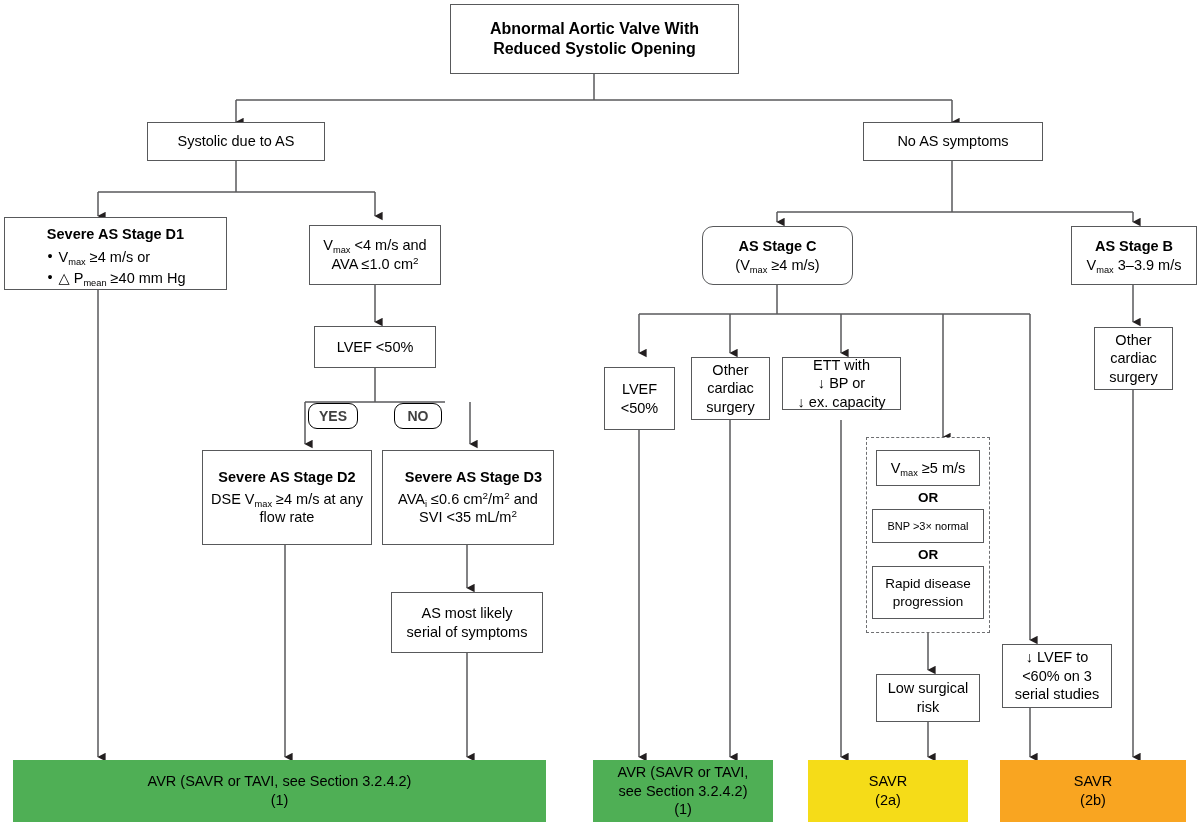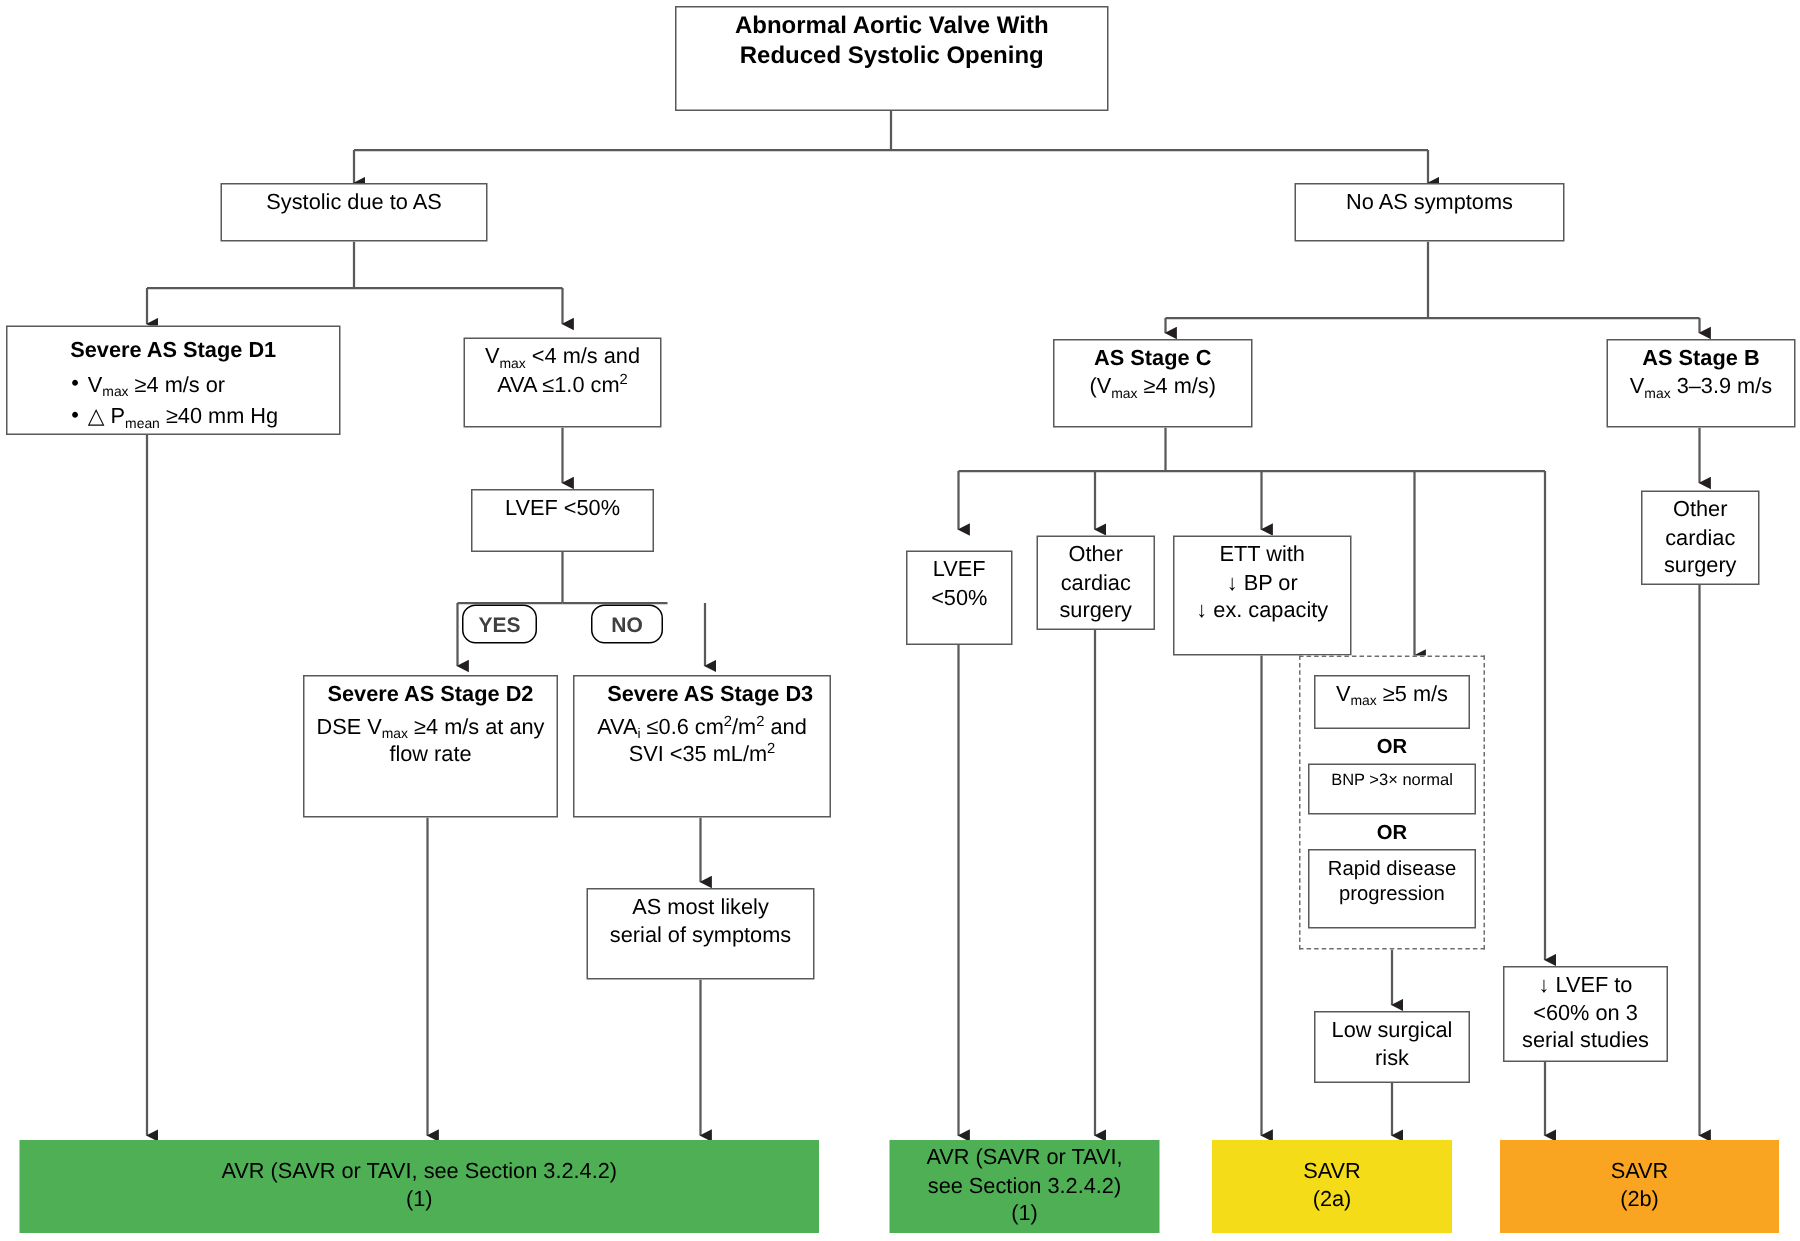--- a/index.html
+++ b/index.html
@@ -1,20 +1,20 @@
 <!DOCTYPE html>
 <html><head>
 <meta charset="utf-8">
 <style>
   html,body{margin:0;padding:0;background:#ffffff;}
   body{font-family:"Liberation Sans","DejaVu Sans",sans-serif;}
   #stage{position:relative;width:1200px;height:827px;overflow:hidden;background:#fff;}
 
   .node{position:absolute;box-sizing:border-box;border:1.4px solid #58595b;background:#fff;
-        display:flex;flex-direction:column;align-items:center;justify-content:flex-start;
+        display:flex;flex-direction:column;align-items:center;justify-content:center;
         text-align:center;color:#000;font-size:14.5px;line-height:1.28;padding:3px 5px;}
   .node.bold{font-weight:bold;}
   .node .ttl{font-weight:bold;}
   .node .sub{font-weight:normal;}
 
   .pill{position:absolute;box-sizing:border-box;border:1.4px solid #000;background:#fff;
         border-radius:9px;display:flex;align-items:center;justify-content:center;
         font-weight:bold;font-size:14px;color:#404040;}
 
   .outcome{position:absolute;box-sizing:border-box;display:flex;flex-direction:column;
@@ -154,42 +154,42 @@
     <div class="ttl" style="margin-bottom:3px;margin-left:11px;">Severe AS Stage D3</div>
     <div><span class="nw">AVA<sub>i</sub> ≤0.6 cm<sup>2</sup>/m<sup>2</sup> and</span></div>
     <div><span class="nw">SVI &lt;35 mL/m<sup>2</sup></span></div>
   </div>
 
   <div class="node" style="left:391px;top:592px;width:152px;height:61px;">
     <div>AS most likely</div>
     <div>serial of symptoms</div>
   </div>
 
-  <div class="node" style="left:702px;top:226px;width:133px;height:59px;">
+  <div class="node" style="left:702px;top:226px;width:151px;height:59px;border-radius:11px;">
     <div class="ttl">AS Stage C</div>
     <div class="sub"><span class="nw">(V<sub>max</sub> ≥4 m/s)</span></div>
   </div>
 
   <div class="node" style="left:1071px;top:226px;width:126px;height:59px;">
     <div class="ttl">AS Stage B</div>
     <div class="sub"><span class="nw">V<sub>max</sub> 3–3.9 m/s</span></div>
   </div>
 
   <div class="node" style="left:604px;top:367px;width:71px;height:63px;">
     <div>LVEF</div>
     <div>&lt;50%</div>
   </div>
 
   <div class="node" style="left:691px;top:357px;width:79px;height:63px;">
     <div>Other</div>
     <div>cardiac</div>
     <div>surgery</div>
   </div>
 
-  <div class="node" style="left:782px;top:357px;width:119px;height:80px;">
+  <div class="node" style="left:782px;top:357px;width:119px;height:53px;">
     <div>ETT with</div>
     <div>↓ BP or</div>
     <div>↓ ex. capacity</div>
   </div>
 
   <div class="node" style="left:1094px;top:327px;width:79px;height:63px;">
     <div>Other</div>
     <div>cardiac</div>
     <div>surgery</div>
   </div>

